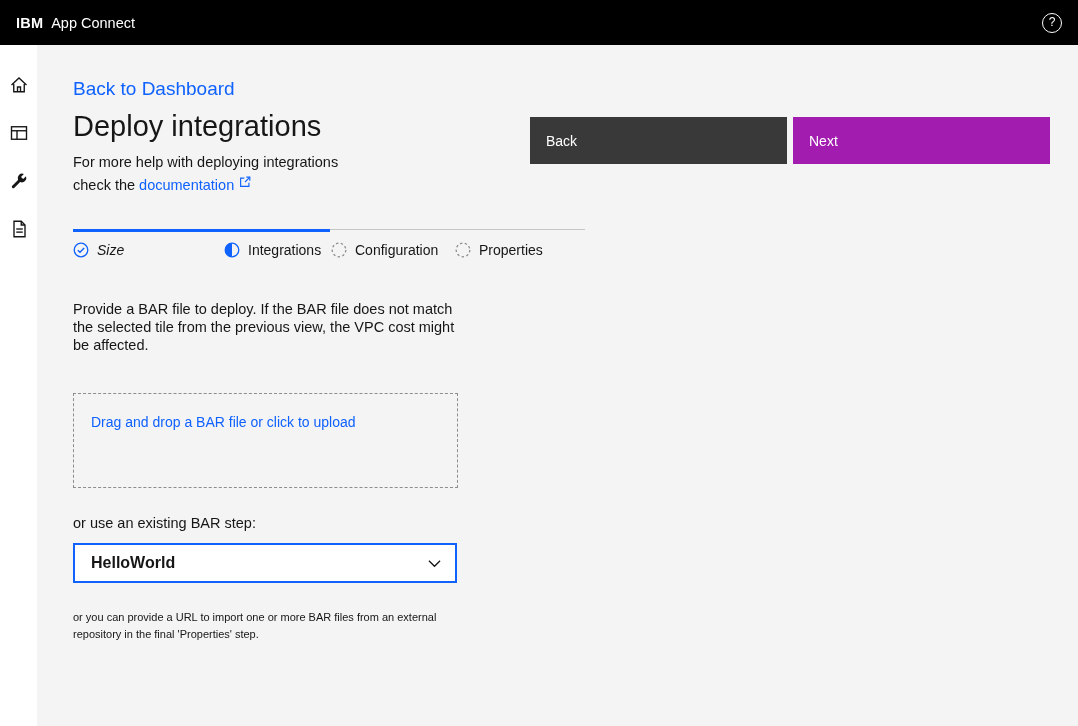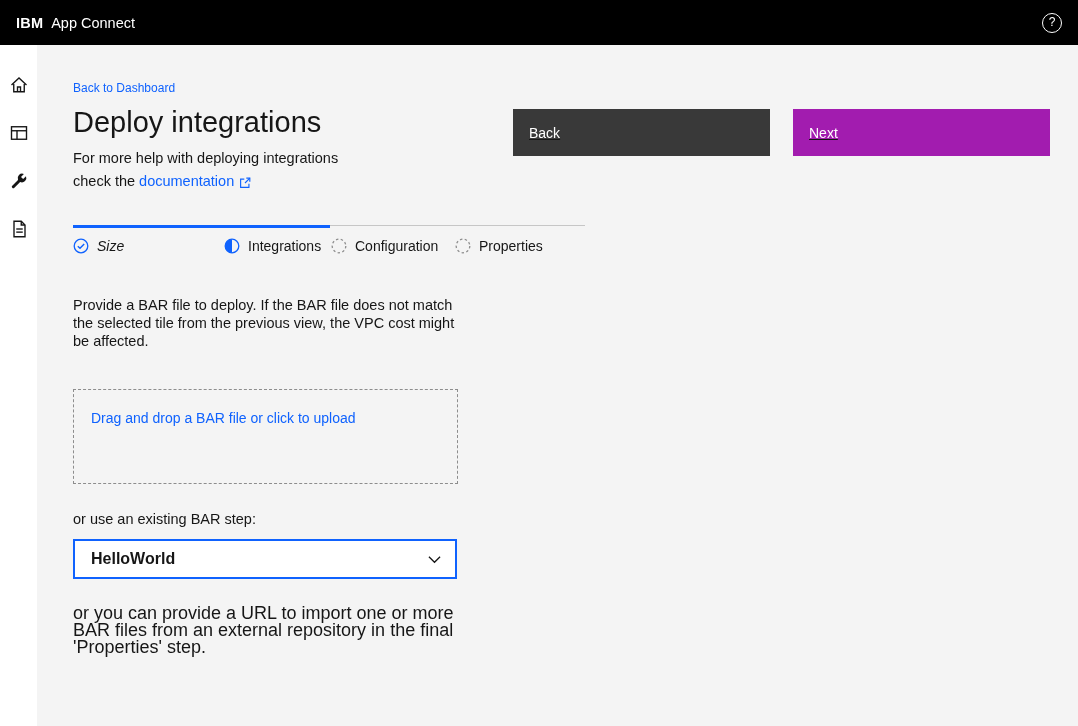--- a/index.html
+++ b/index.html
@@ -36,38 +36,38 @@
   .side-icon { width: 20px; height: 20px; cursor: pointer; display: block; }
   .side-icon svg { display: block; }
 
   
   .main {
     position: absolute; top: 45px; left: 37px; right: 0; bottom: 0;
     background: #f4f4f4;
     padding: 33px 28px 0 36px;
   }
   .back-link {
-    color: #0f62fe; font-size: 12px; text-decoration: none; cursor: pointer;
+    color: #0f62fe; font-size: 19px; text-decoration: none; cursor: pointer;
     display: inline-block;
   }
   .page-title {
     margin-top: 10px; font-size: 29px; font-weight: 400; color: #161616;
     letter-spacing: 0;
   }
   .subtitle { margin-top: 8px; font-size: 14.5px; line-height: 23px; color: #161616; }
   .doc-link {
     color: #0f62fe; text-decoration: none; cursor: pointer;
-    display: inline-flex; align-items: center; gap: 4px;
+    display: inline-flex; gap: 4px;
   }
   .doc-link svg { position: relative; top: 1px; }
 
   
   .action-buttons {
-    position: absolute; top: 64px; right: 28px;
-    display: flex; gap: 23px; text-decoration: underline;
+    position: absolute; top: 72px; right: 28px;
+    display: flex; gap: 6px;
   }
   .btn {
     width: 257px; height: 47px; border: none; cursor: pointer;
     color: #ffffff; font-size: 14px; text-align: left; padding-left: 16px;
     font-family: inherit;
   }
   .btn-secondary { background: #393939; }
   .btn-primary { background: #a21caf; }
 
   
@@ -95,21 +95,21 @@
   .existing-label { margin-top: 27px; font-size: 14.5px; color: #161616; }
 
   .dropdown {
     margin-top: 12px; width: 384px; height: 40px; background: #ffffff;
     border: 2px solid #0f62fe;
     display: flex; align-items: center; justify-content: space-between;
     padding: 0 14px 0 16px; cursor: pointer;
   }
   .dropdown-value { font-size: 16px; font-weight: 700; color: #161616; }
 
-  .footer-note { margin-top: 26px; width: 382px; font-size: 18px; line-height: 17px; color: #161616; }
+  .footer-note { margin-top: 26px; width: 382px; font-size: 11px; line-height: 17px; color: #161616; }
 </style>
 </head>
 <body>
 
 <header class="app-header">
   <div class="brand">
     <span class="bold">IBM</span>
     <span class="rest">App Connect</span>
   </div>
   <button class="help-btn">?</button>

